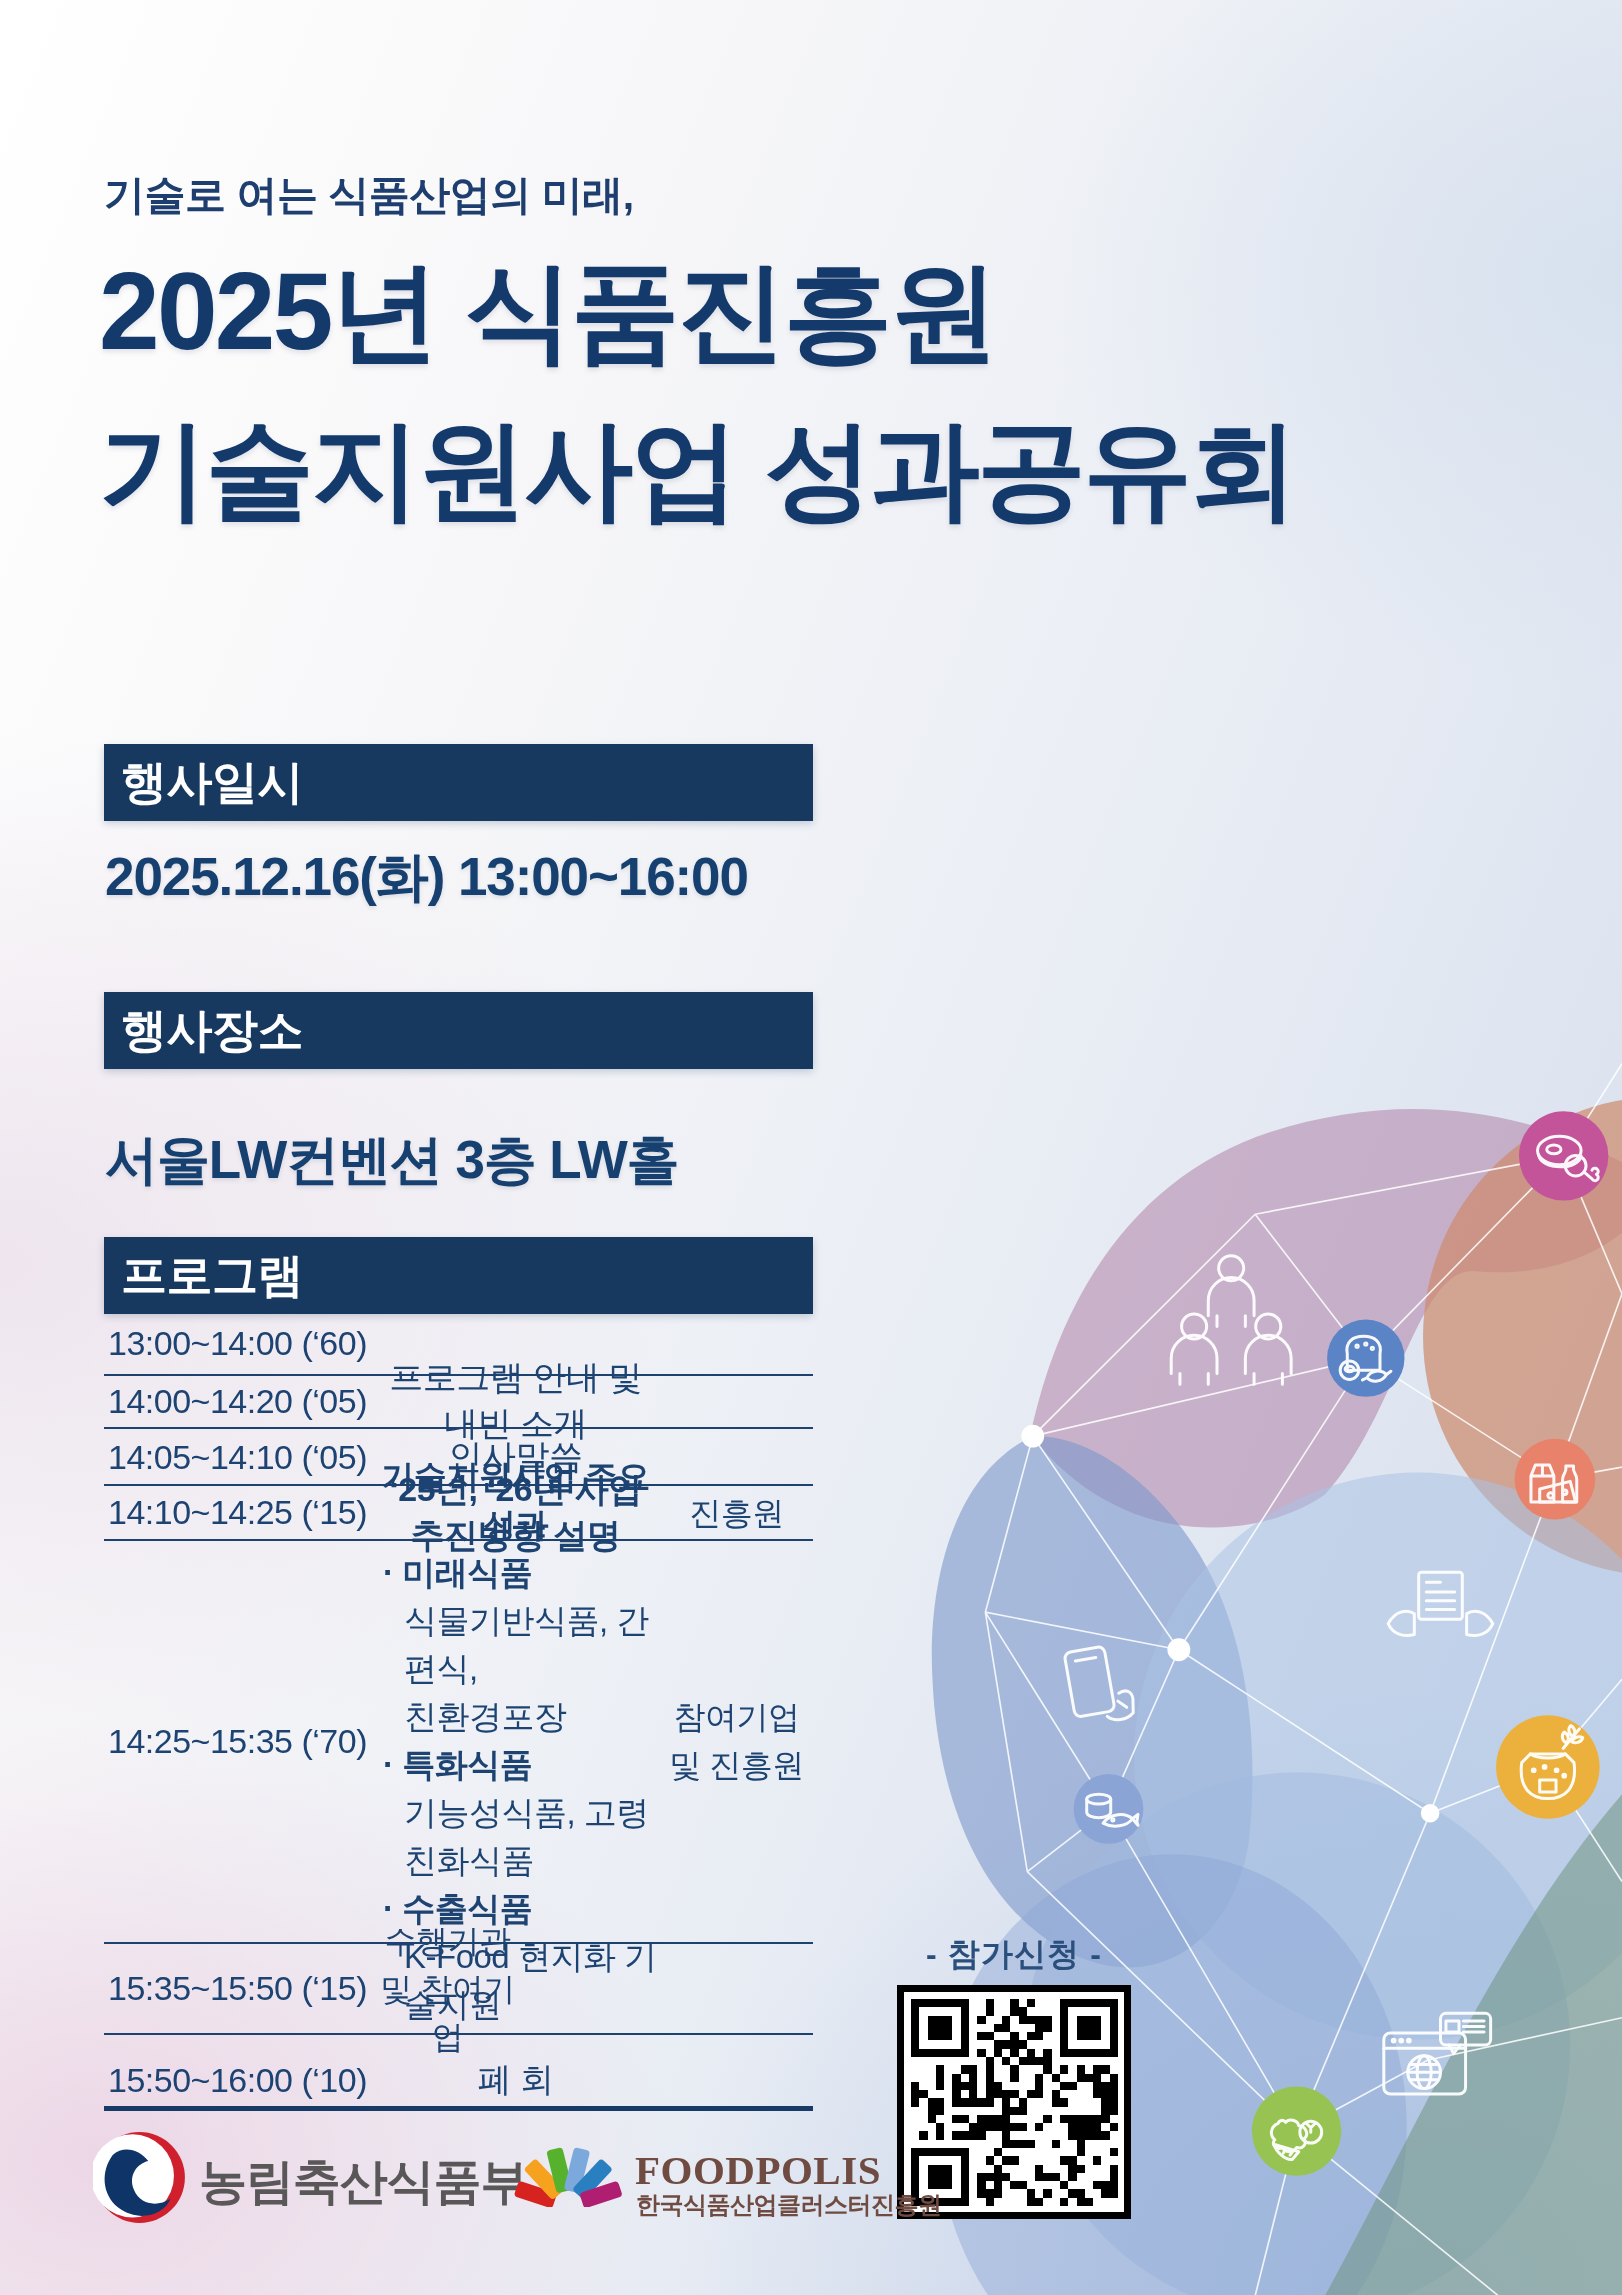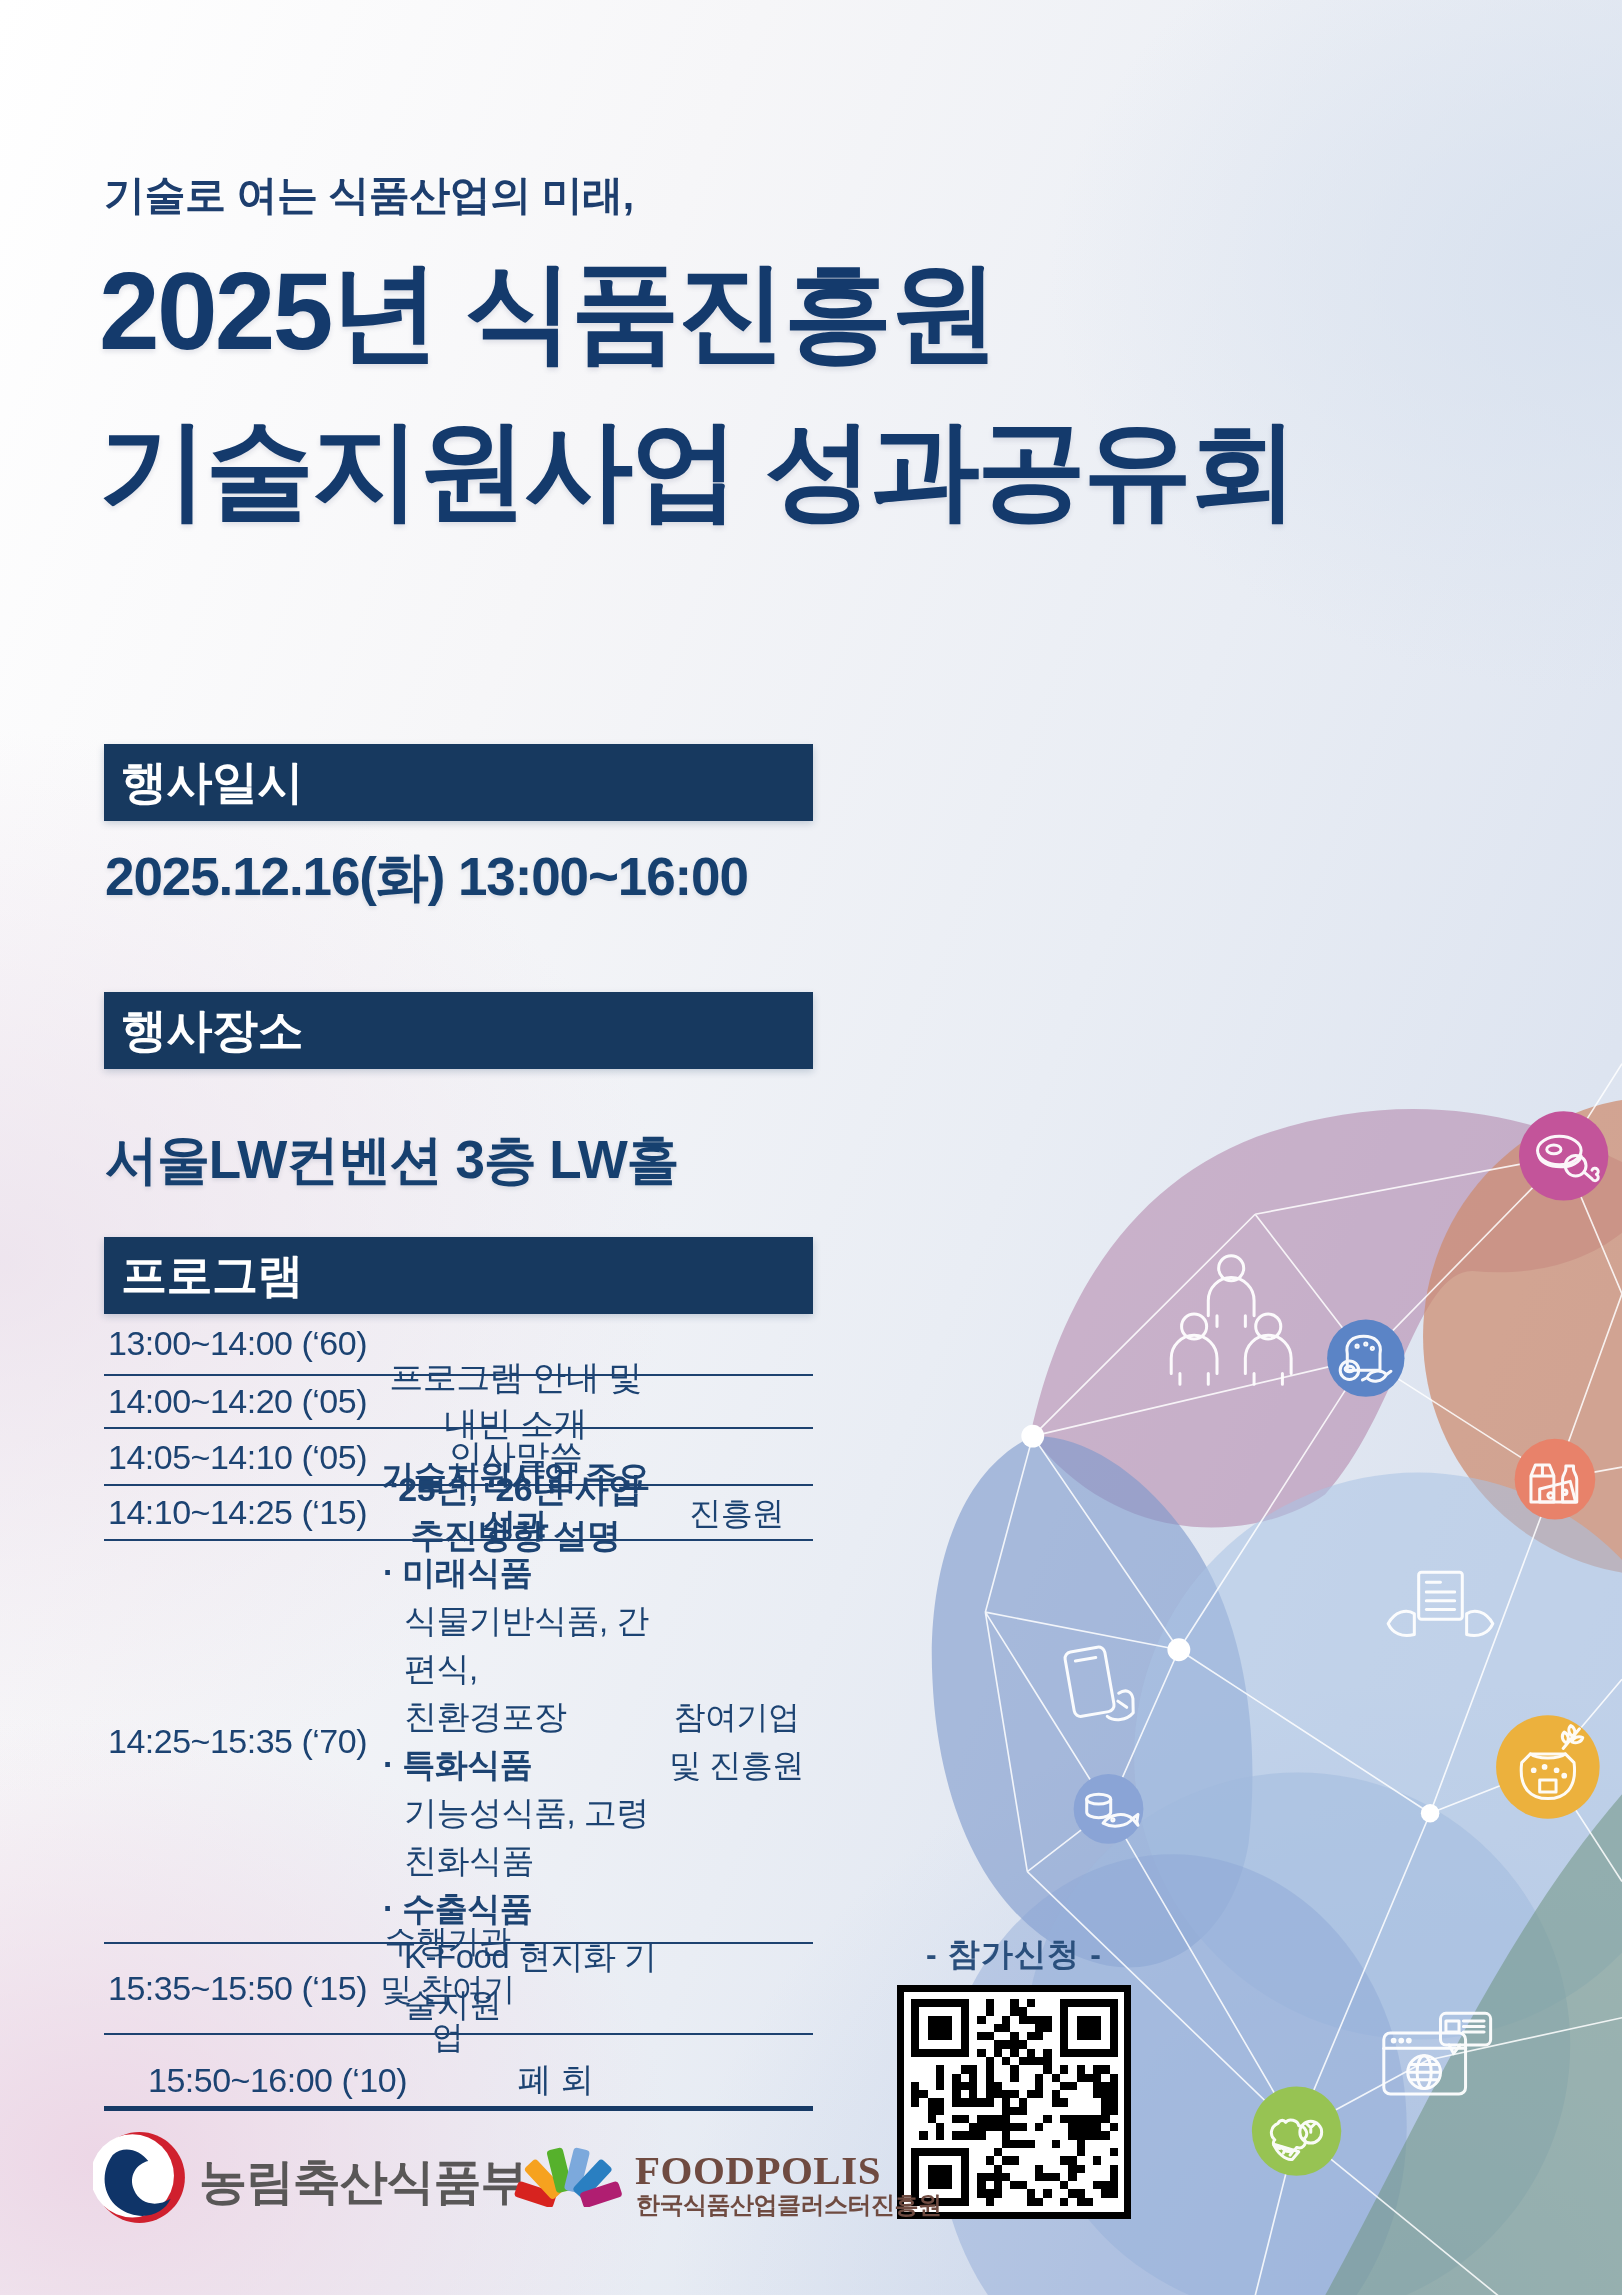--- a/index.html
+++ b/index.html
@@ -289,21 +289,21 @@
 
     <div class="prow" style="top:631px;height:89px;">
       <div class="col-time">15:35~15:50 (‘15)</div>
       <div class="col-who">
         <div>수행기관</div>
         <div>및 참여기업</div>
       </div>
     </div>
     <div class="pline" style="top:720px;"></div>
 
-    <div class="prow" style="top:721px;height:92px;margin-left:40px;">
+    <div class="prow" style="top:721px;height:92px;">
       <div class="col-time">15:50~16:00 (‘10)</div>
       <div class="col-content">폐 회</div>
       <div class="col-who"></div>
     </div>
     <div class="pline thick" style="top:793px;"></div>
   </div>
 
   <div id="registration-label" class="abs">- 참가신청 -</div>
   <div id="qr" class="abs">
     <svg id="qr-svg" width="207" height="207" viewBox="0 0 25 25" shape-rendering="crispEdges">

